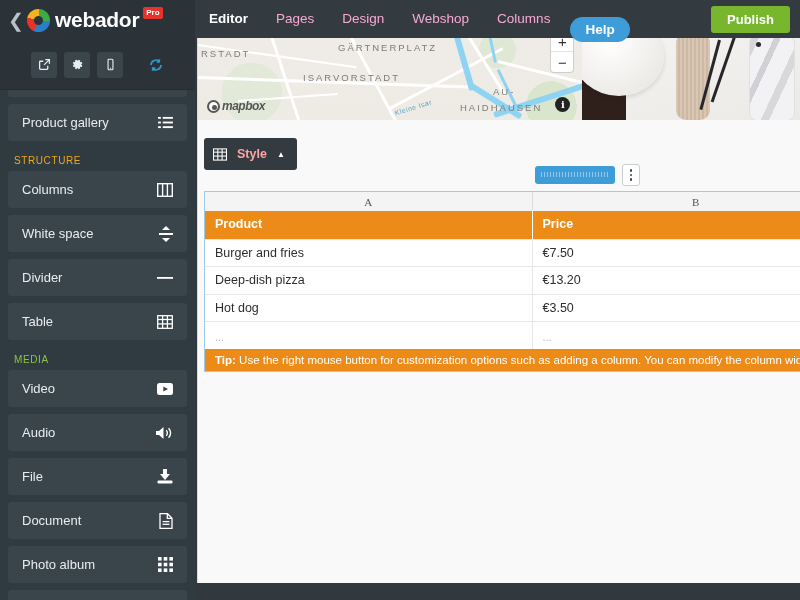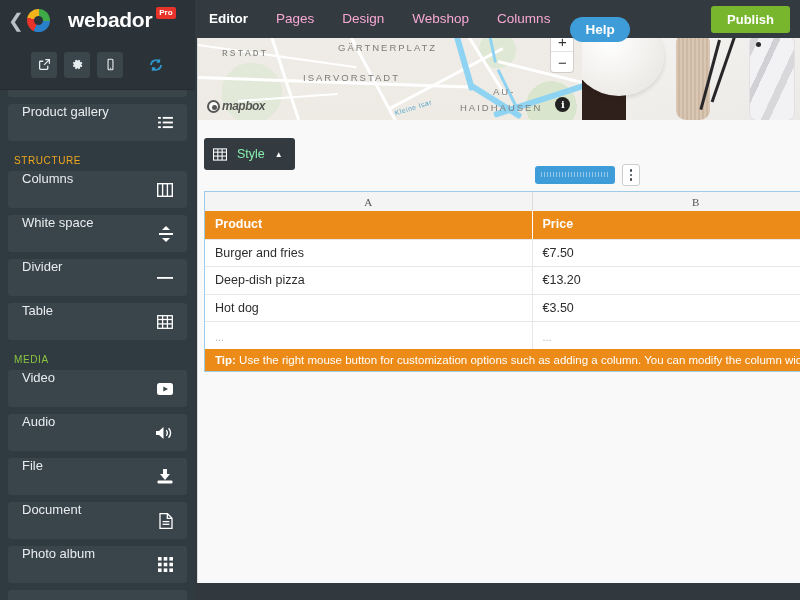--- a/index.html
+++ b/index.html
@@ -31,21 +31,21 @@
       conic-gradient(from 205deg, #e8332a 0deg 80deg, #f5b31b 80deg 160deg,
                      #3faa48 160deg 250deg, #2a7fc9 250deg 360deg);
   }
   .logo-mark::after {
     content: ""; position: absolute; left: 50%; top: 50%;
     width: 9px; height: 9px; margin: -4.5px 0 0 -4.5px;
     border-radius: 50%; background: #2b3338;
   }
   .brand-word {
     color: #ffffff; font-size: 21px; font-weight: bold; letter-spacing: -0.3px;
-    margin-left: 18px;
+    margin-left: 5px;
   }
   .pro-badge {
     background: #e8332a; color: #fff; font-size: 8px; font-weight: bold;
     padding: 1px 3px 2px; border-radius: 2px; margin-left: 4px;
     align-self: flex-start; margin-top: 7px;
   }
 
   #toolstrip {
     height: 50px; background: #2b3338; display: flex; align-items: center;
     justify-content: center; gap: 7px; border-bottom: 1px solid #262d32;
@@ -60,21 +60,21 @@
     margin-left: 18px; color: #2e9ad0; cursor: pointer;
     display: flex; align-items: center; justify-content: center;
   }
 
   #elementlist {
     position: absolute; top: 90px; left: 0; width: 195px; bottom: 0;
     padding: 0 8px; overflow: hidden;
   }
   .el-item {
     height: 37px; background: #3a444b; border-radius: 3px;
-    display: flex; justify-content: space-between;
+    display: flex; align-items: center; justify-content: space-between;
     padding: 0 14px; margin-bottom: 7px; cursor: pointer;
   }
   .el-item .el-label { color: #e8edf0; font-size: 13px; }
   .el-item .el-icon { color: #ffffff; display: flex; align-items: center; }
   .el-group {
     color: #f0a81e; font-size: 10px; font-weight: normal; letter-spacing: 0.6px;
     padding: 7px 6px 5px;
   }
   .el-group.media { color: #8cc63f; }
   .el-item.partial-top { height: 10px; margin-top: -3px; margin-bottom: 7px; padding: 0; }
@@ -197,21 +197,21 @@
   }
 
   
   #tablesection { position: relative; margin-top: 33px; }
   #styletoolbar {
     position: absolute; left: 6px; top: -15px; height: 32px;
     background: #333b41; border-radius: 3px; display: flex; align-items: center;
     padding: 0 12px 0 9px; gap: 10px; z-index: 20; cursor: pointer;
   }
   #styletoolbar .tb-ic { color: #fff; display: flex; align-items: center; }
-  #styletoolbar .tb-lb { color: #86efac; font-size: 12.5px; font-weight: normal; }
+  #styletoolbar .tb-lb { color: #fca5a5; font-size: 12.5px; font-weight: bold; }
   #styletoolbar .tb-caret { color: #fff; font-size: 8px; }
 
   #tableframe {
     position: absolute; left: 6px; top: 38px; right: -60px;
     border: 1px solid #9ecbe8; background: #fff;
   }
   .colhead-row { display: flex; background: #f4f4f4; height: 19px; }
   .colhead {
     flex: 1; border-right: 1px solid #dcdcdc; color: #555; font-size: 11px;
     display: flex; align-items: center; justify-content: center;
@@ -458,21 +458,21 @@
         <div class="map-road" style="left:300px; top:30px;  width:95px;  height:3px; transform:rotate(14deg);"></div>
         <div class="map-road" style="left:40px;  top:70px;  width:100px; height:2px; transform:rotate(-4deg);"></div>
 
         <div class="map-river" style="left:255px; top:-10px; width:70px; height:6px; transform:rotate(74deg);"></div>
         <div class="map-river" style="left:272px; top:52px;  width:60px; height:6px; transform:rotate(32deg);"></div>
         <div class="map-river" style="left:296px; top:82px;  width:95px; height:6px; transform:rotate(-18deg);"></div>
         <div class="map-river" style="left:300px; top:38px;  width:46px; height:3px; transform:rotate(64deg);"></div>
         <div class="map-river" style="left:290px; top:-4px;  width:36px; height:3px; transform:rotate(78deg);"></div>
 
         <div class="map-label" style="left:8px;  top:0px;  opacity:.45;">&nbsp;</div>
-        <div class="map-label" style="left:24px;  top:18px;font-family:Liberation Mono, monospace;">RSTADT</div>
+        <div class="map-label" style="left:3px;  top:18px;">RSTADT</div>
         <div class="map-label" style="left:140px; top:12px;text-align:right;">GÄRTNERPLATZ</div>
         <div class="map-label" style="left:105px; top:42px;">ISARVORSTADT</div>
         <div class="map-label" style="left:295px; top:56px;">AU-</div>
         <div class="map-label" style="left:262px; top:72px;">HAIDHAUSEN</div>
         <div class="map-label river" style="left:196px; top:74px; transform:rotate(-17deg);">Kleine Isar</div>
 
         <div class="mapbox-logo">
           <div class="mapbox-circle"></div>
           <div class="mapbox-text">mapbox</div>
         </div>

